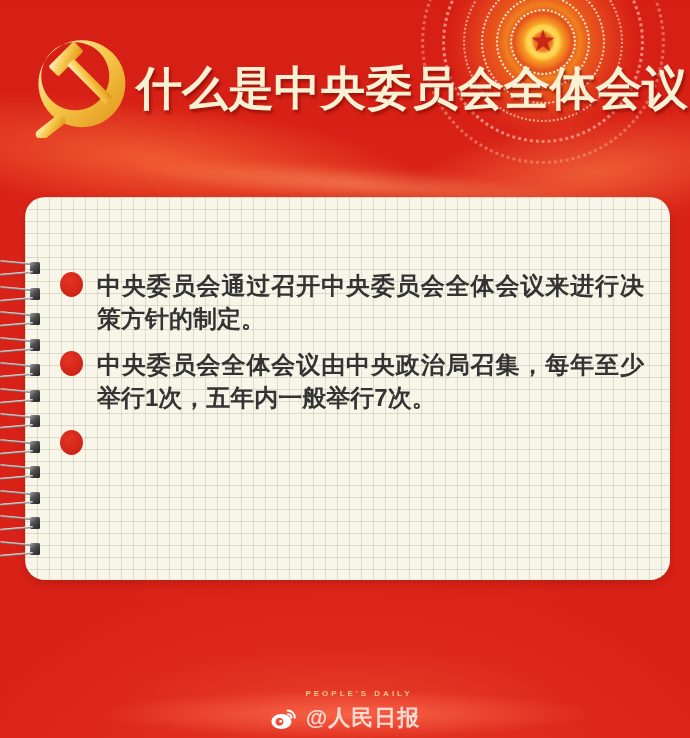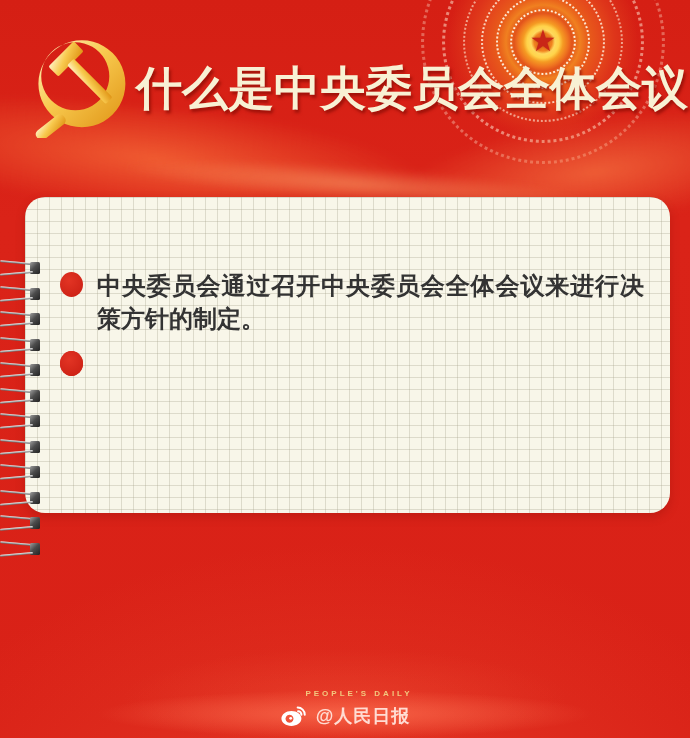--- a/index.html
+++ b/index.html
@@ -44,21 +44,21 @@
     background:radial-gradient(ellipse at 50% 50%, rgba(255,176,116,.5) 0%, rgba(255,176,116,0) 70%);}
   
   .emblem{position:absolute; left:28px; top:24px; width:104px; height:114px;}
   .title{
     position:absolute; left:136px; top:58px; width:540px;
     font-size:46px; font-weight:900; color:#f8f1d4; white-space:nowrap;
     text-shadow:2px 3px 3px rgba(140,14,6,.75);
   }
   
   .card{
-    position:absolute; left:25px; top:197px; width:645px; height:316px; z-index:1;
+    position:absolute; left:25px; top:197px; width:645px; height:383px; z-index:1;
     border-radius:20px; background-color:#f8f6e9;
     background-image:
       linear-gradient(to right, rgba(172,168,146,.35) 1px, transparent 1px),
       linear-gradient(to bottom, rgba(172,168,146,.35) 1px, transparent 1px);
     background-size:12px 12px;
     box-shadow:0 4px 10px rgba(120,10,5,.25);
   }
   .card ul{list-style:none; margin:0; padding:72px 26px 0 35px;}
   .card li{
     position:relative; padding-left:37px;
@@ -95,21 +95,21 @@
   .pd-logo .at{font-size:25px; letter-spacing:1px;}
   .pd-logo .quotes{position:relative; top:-8px; left:-2px; display:inline-block;}
   .pd-logo .name{font-size:19px; letter-spacing:1.5px;}
   .pd-sub{
     position:absolute; left:14px; top:689px; width:100%; text-align:center;
     color:#f2c87e; font-size:8px; font-weight:700; letter-spacing:3px;
   }
   .weibo-row{
     position:absolute; left:0; top:703px; width:100%;
     display:flex; align-items:center; justify-content:center; gap:9px;
-    color:#ffdcd3; font-size:18px; font-weight:700; letter-spacing:1px;
+    color:#ffdcd3; font-size:22px; font-weight:700; letter-spacing:1px;
   }
 </style>
 </head>
 <body>
 
 <div class="screen">
 
   <div class="burst">
     <div class="disc"></div>
     <div class="ring r1"></div>
@@ -181,20 +181,21 @@
     </div>
 
   <div class="card">
     <ul>
       <li>
         <span class="dot"></span>
         <span>中央委员会通过召开中央委员会全体会议来进行决策方针的制定。</span>
       </li>
       <li>
         <span class="dot"></span>
+        <span>中央委员会全体会议由中央政治局召集，每年至少举行1次，五年内一般举行7次。</span>
       </li>
       <li>
         <span class="dot"></span>
       </li>
     </ul>
   </div>
 
   <div class="glow-soft"></div>
   <div class="glow-band"></div>
 

